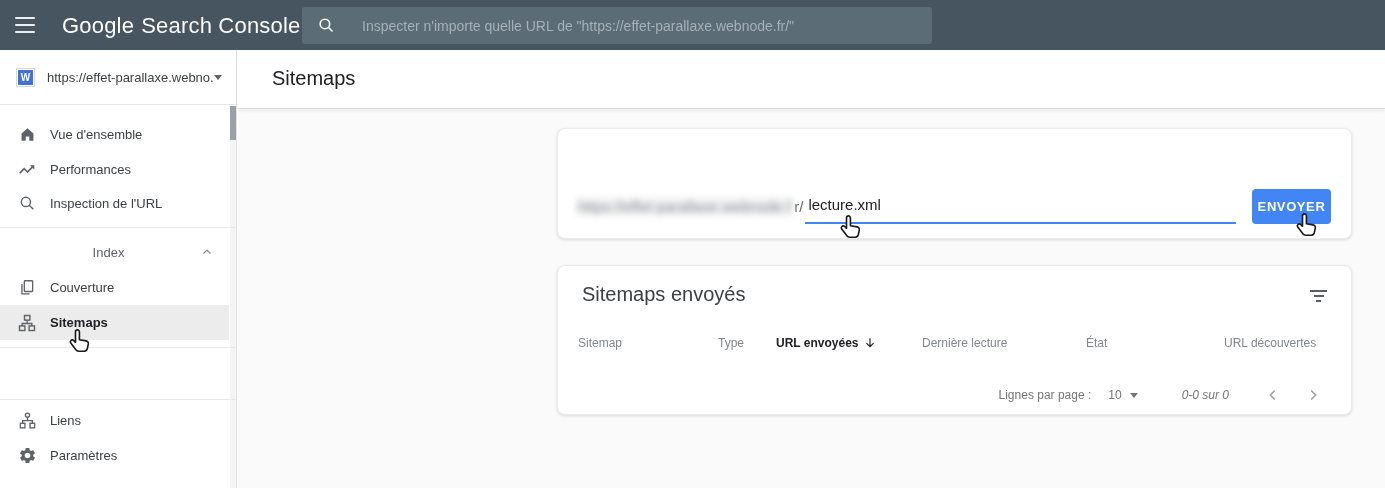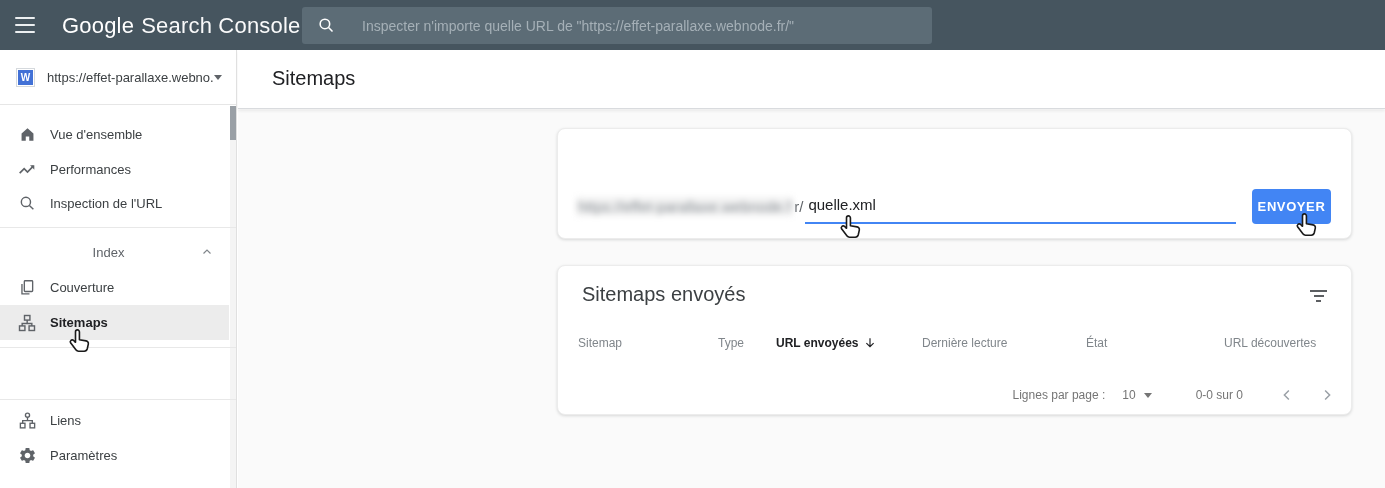--- a/index.html
+++ b/index.html
@@ -51,25 +51,25 @@
 
   .filter-icon { position:absolute; right:24px; top:24px; width:17px; height:12px; cursor:pointer; }
   .filter-icon i { display:block; background:#5c5f62; height:2px; margin:0 auto 3px auto; }
   .filter-icon i:nth-child(1){ width:17px; } .filter-icon i:nth-child(2){ width:10px; } .filter-icon i:nth-child(3){ width:5px; }
 
   .thead { position:absolute; left:0; right:0; top:70px; height:22px; font-size:12px; color:#80868b; }
   .thead .col { position:absolute; top:0; white-space:nowrap; cursor:pointer;text-align:right; }
   .col.c0{ left:20px; } .col.c1{ left:132px;margin-left:28px; } .col.c2{ left:218px; color:#202124; font-weight:bold; display:flex; align-items:center; gap:5px; }
   .col.c3{ left:364px; } .col.c4{ left:528px; } .col.c5{ left:666px; }
 
-  .pagination { position:absolute; left:0; right:14px; top:116px; height:26px; display:flex; align-items:center; justify-content:flex-end; font-size:12px; color:#757575; }
+  .pagination { position:absolute; left:0; right:28px; top:116px; height:26px; display:flex; align-items:center; justify-content:flex-end; font-size:12px; color:#757575; }
   .pagination .rpp-label { margin-right:17px; }
   .pagination .rpp-value { margin-right:8px; }
   .pagination .pag-caret { margin-right:44px; cursor:pointer; }
-  .pagination .range { margin-right:34px; }
+  .pagination .range { margin-right:34px;font-style:italic; }
   .page-btn { width:20px; height:20px; display:flex; align-items:center; justify-content:center; cursor:pointer; }
   .page-btn.prev { margin-right:20px; }
 
   .cursor { position:absolute; z-index:10; pointer-events:none; }
 </style>
 </head>
 <body>
 
 <div class="topbar">
   <div class="hamburger">
@@ -187,21 +187,21 @@
   <div class="page-title">Sitemaps</div>
 </div>
 
 <div class="content">
 
   <div class="card card1">
     <div class="input-row">
       <span class="prefix-blur">https://effet-parallaxe.webnode.f</span>
       <span class="prefix-vis">r/</span>
       <div class="url-field">
-        <span>quelle.xml</span>
+        <span>lecture.xml</span>
       </div>
       <button class="submit-btn">ENVOYER</button>
     </div>
   </div>
 
   <div class="card card2">
     <div class="card-title">Sitemaps envoyés</div>
     <div class="filter-icon">
         <i></i>
         <i></i>

